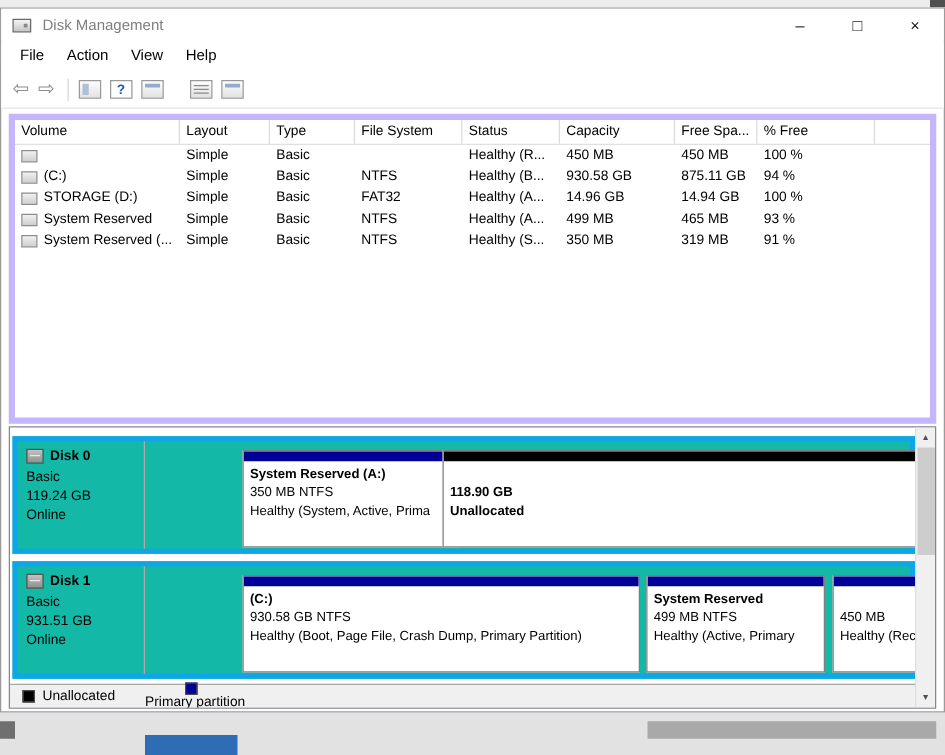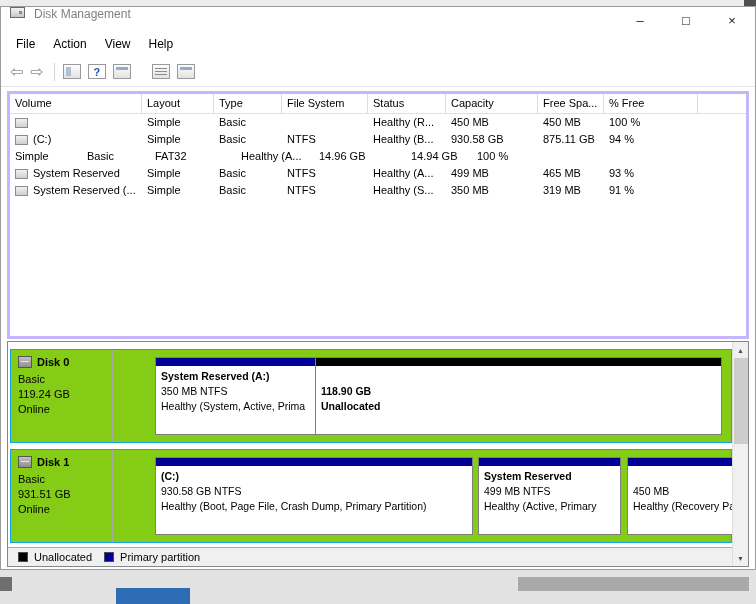--- a/index.html
+++ b/index.html
@@ -10,70 +10,70 @@
   
   .bg-topright   { position:absolute; right:0; top:0; width:12px; height:6px; background:#4f4f4f; }
   .bg-bottom     { position:absolute; left:0; top:570px; width:756px; height:34px; background:#e2e2e2; }
   .bg-bottom-bar { position:absolute; left:518px; top:577px; width:231px; height:14px; background:#a9a9a9; }
   .bg-bottom-sq  { position:absolute; left:0; top:577px; width:12px; height:14px; background:#6f6f6f; }
   .bg-bottom-blue{ position:absolute; left:116px; top:588px; width:74px; height:16px; background:#2e6db5; }
 
   
   .window { position:absolute; left:0; top:6px; width:756px; height:564px; background:#ffffff; border:1px solid #9b9b9b; }
 
-  .titlebar { position:absolute; left:0; top:0; right:0; height:26px; background:#ffffff; display:flex; }
+  .titlebar { position:absolute; left:0; top:0; right:0; height:26px; background:#ffffff; display:flex; align-items:center; }
   .app-icon { margin-left:9px; width:15px; height:11px; border:1px solid #6a6a6a; background:linear-gradient(#f4f4f4,#c6c6c6); position:relative; flex:0 0 auto; }
   .app-icon::after { content:""; position:absolute; right:2px; top:3px; width:3px; height:3px; background:#8a8a8a; }
   .title-text { margin-left:9px; font-size:12px; color:#7f7f7f; white-space:nowrap; }
   .caption-buttons { margin-left:auto; display:flex; height:100%; }
   .cap-btn { width:46px; height:100%; display:flex; align-items:center; justify-content:center; font-size:13px; color:#1a1a1a; cursor:default; }
 
   .menubar { position:absolute; left:0; top:27px; right:0; height:23px; display:flex; padding-left:6px; background:#fff; }
   .menu-item { padding:3px 9px; font-size:12px; color:#000; }
 
   .toolbar { position:absolute; left:0; top:50px; right:0; height:30px; display:flex; align-items:center; padding-left:9px; background:#fff; border-bottom:1px solid #e6e6e6; }
   .tb-arrow { font-size:16px; color:#8f8f8f; margin-right:7px; line-height:1; }
   .tb-sep { width:1px; height:18px; background:#d5d5d5; margin:0 8px 0 3px; }
   .tb-box { width:18px; height:15px; border:1px solid #9a9a9a; background:linear-gradient(#fdfdfd,#e2e2e2); margin-right:7px; position:relative; }
   .tb-box.table::before { content:""; position:absolute; left:2px; right:2px; top:2px; height:3px; background:#93accb; }
   .tb-box.lines::before { content:""; position:absolute; left:2px; right:2px; top:3px; height:1px; background:#8a8a8a; box-shadow:0 3px 0 #8a8a8a, 0 6px 0 #8a8a8a; }
   .tb-box.pane::before  { content:""; position:absolute; left:2px; top:2px; bottom:2px; width:5px; background:#aebfd6; }
   .tb-help { width:18px; height:15px; border:1px solid #9a9a9a; background:#fff; color:#1c56b0; font-weight:bold; font-size:11px; display:flex; align-items:center; justify-content:center; margin-right:7px; }
   .tb-gap { width:14px; }
 
   
-  .table-pane { position:absolute; left:6px; top:84px; width:742px; height:248px; border:3px solid #c4b5fd; background:#fff; font-size:11px; overflow:hidden; }
+  .table-pane { position:absolute; left:6px; top:84px; width:742px; height:248px; border:5px solid #c4b5fd; background:#fff; font-size:11px; overflow:hidden; }
   .vt-header { display:flex; height:20px; border-bottom:1px solid #e0e0e0; }
   .hcell { padding:3px 0 0 5px; border-right:1px solid #dcdcdc; color:#000; overflow:hidden; white-space:nowrap; }
   .w-vol{width:132px} .w-layout{width:72px} .w-type{width:68px} .w-fs{width:86px}
   .w-status{width:78px} .w-cap{width:92px} .w-free{width:66px} .w-pct{width:94px} .w-fill{flex:1; border-right:none}
   .vt-row { display:flex; height:17px; align-items:center; }
   .bcell { padding-left:5px; overflow:hidden; white-space:nowrap; height:17px; line-height:17px; }
   .vol-cell { display:flex; align-items:center; }
   .vol-icon { width:13px; height:10px; border:1px solid #8c8c8c; background:linear-gradient(#f1f1f1,#cfcfcf); flex:0 0 auto; margin-right:5px; }
 
   
   .graph-pane { position:absolute; left:6px; top:334px; width:742px; height:226px; border:1px solid #828790; background:#fff; overflow:hidden; }
-  .disk-row { position:absolute; left:2px; width:722px; height:94px; background:#84cc16; border:1px solid #0ea5e9; display:flex; }
+  .disk-row { position:absolute; left:2px; width:722px; height:94px; background:#14b8a6; border:4px solid #0ea5e9; display:flex;gap:36px; }
   .disk-row.d0 { top:7px; } .disk-row.d1 { top:107px; }
   .disk-info { width:102px; border-right:1px solid #ababab; padding:6px 0 0 7px; font-size:11px; flex:0 0 auto; }
   .disk-title { display:flex; align-items:center; font-weight:bold; font-size:11px; margin-bottom:4px; }
   .disk-icon { width:14px; height:12px; border:1px solid #555; background:linear-gradient(#c2c2c2,#8f8f8f); margin-right:5px; position:relative; }
   .disk-icon::after { content:""; position:absolute; left:2px; right:2px; top:4px; height:1px; background:#e8e8e8; }
   .disk-line { font-size:11px; line-height:15px; white-space:nowrap; }
   .part-area { position:relative; flex:1; }
   .part { position:absolute; top:7px; height:78px; border:1px solid #7e7e7e; background:#fff; overflow:hidden;margin-left:40px; }
   .part-hdr { height:8px; }
   .part-body { padding:3px 5px 0 5px; font-size:10.5px; line-height:15px; overflow:hidden; }
   .pt { white-space:nowrap; overflow:hidden; height:15px; }
   .pt.title { font-weight:bold; }
 
   .legend { position:absolute; left:0; right:16px; bottom:0; height:19px; background:#f0f0f0; border-top:1px solid #a8a8a8; display:flex; align-items:center; font-size:11px; }
   .legend-item { display:flex; align-items:center; margin-left:10px; }
-  .legend-item + .legend-item { margin-left:12px; }
+  .legend-item + .legend-item { margin-left:24px;flex-direction:column; }
   .legend-swatch { width:10px; height:10px; border:1px solid #4a4a4a; margin-right:6px; }
 
   .vscroll { position:absolute; right:0; top:0; bottom:0; width:16px; background:#f0f0f0; border-left:1px solid #dedede; }
   .scroll-btn { position:absolute; left:0; right:0; height:16px; display:flex; align-items:center; justify-content:center; font-size:7px; color:#505050; }
   .scroll-btn.up { top:0; } .scroll-btn.down { bottom:0; }
   .scroll-thumb { position:absolute; left:1px; width:14px; top:16px; height:86px; background:#cdcdcd; }
 </style>
 </head>
 <body>
 
@@ -151,20 +151,24 @@
         <span class="bcell w-layout">Simple</span>
         <span class="bcell w-type">Basic</span>
         <span class="bcell w-fs">NTFS</span>
         <span class="bcell w-status">Healthy (B...</span>
         <span class="bcell w-cap">930.58 GB</span>
         <span class="bcell w-free">875.11 GB</span>
         <span class="bcell w-pct">94 %</span>
       </div>
 
       <div class="vt-row">
+        <span class="bcell w-vol vol-cell">
+            <span class="vol-icon"></span>
+            <span>STORAGE (D:)</span>
+          </span>
         <span class="bcell w-layout">Simple</span>
         <span class="bcell w-type">Basic</span>
         <span class="bcell w-fs">FAT32</span>
         <span class="bcell w-status">Healthy (A...</span>
         <span class="bcell w-cap">14.96 GB</span>
         <span class="bcell w-free">14.94 GB</span>
         <span class="bcell w-pct">100 %</span>
       </div>
 
       <div class="vt-row">

